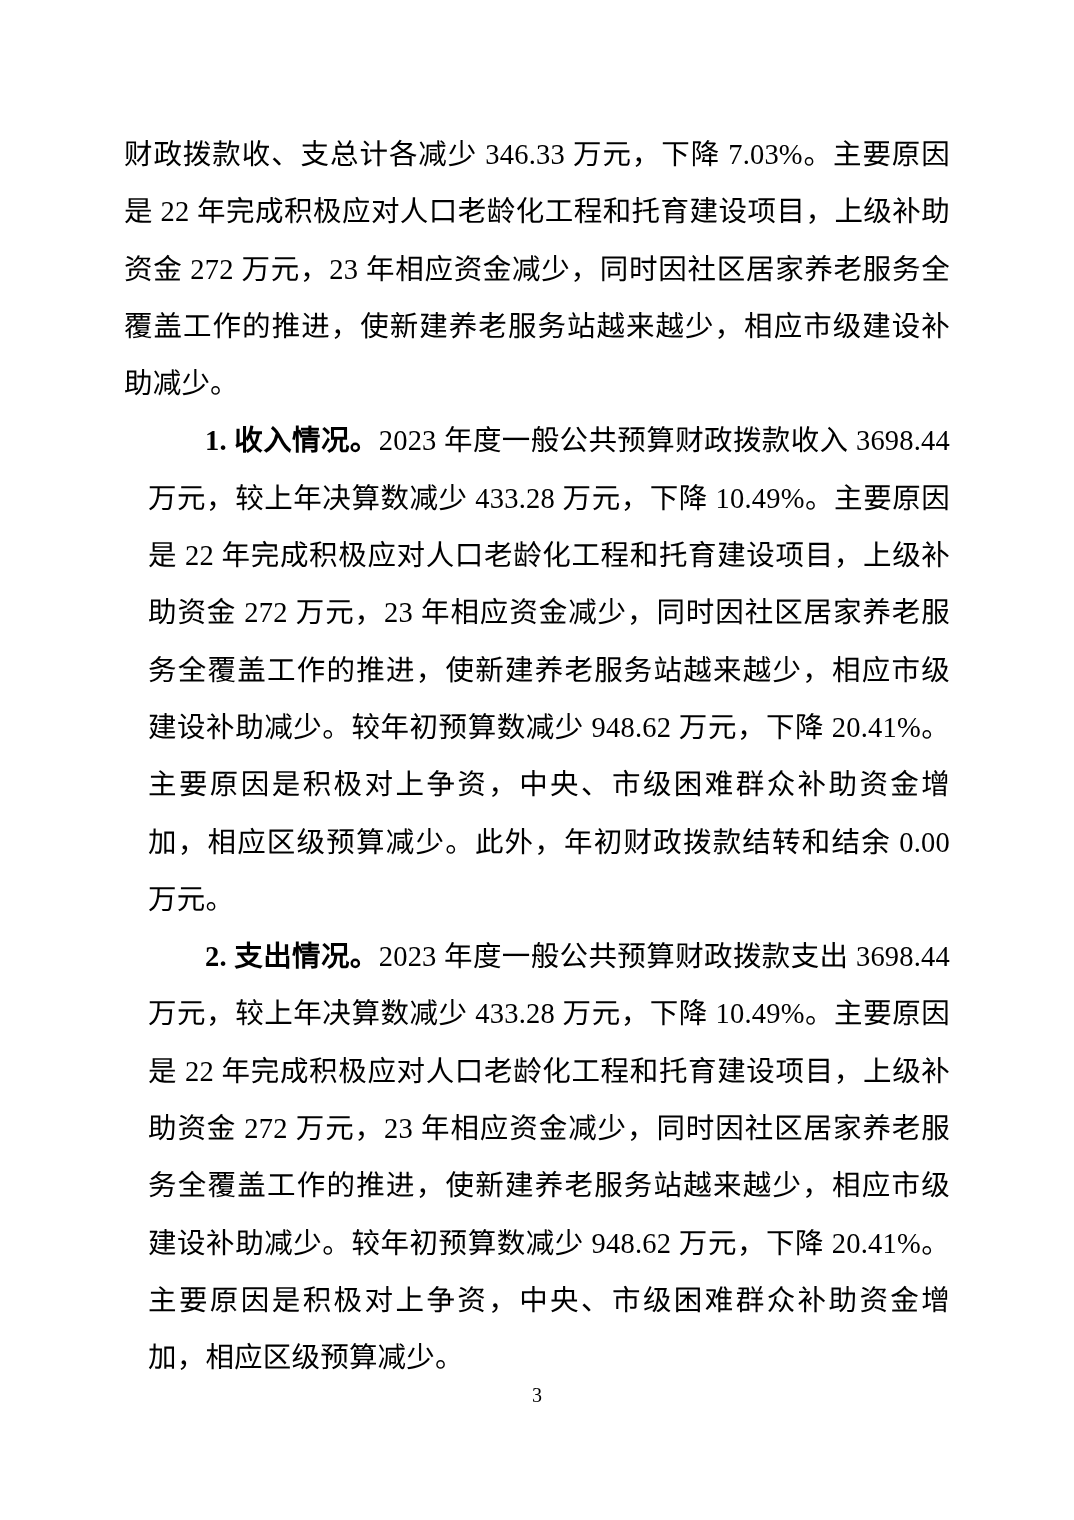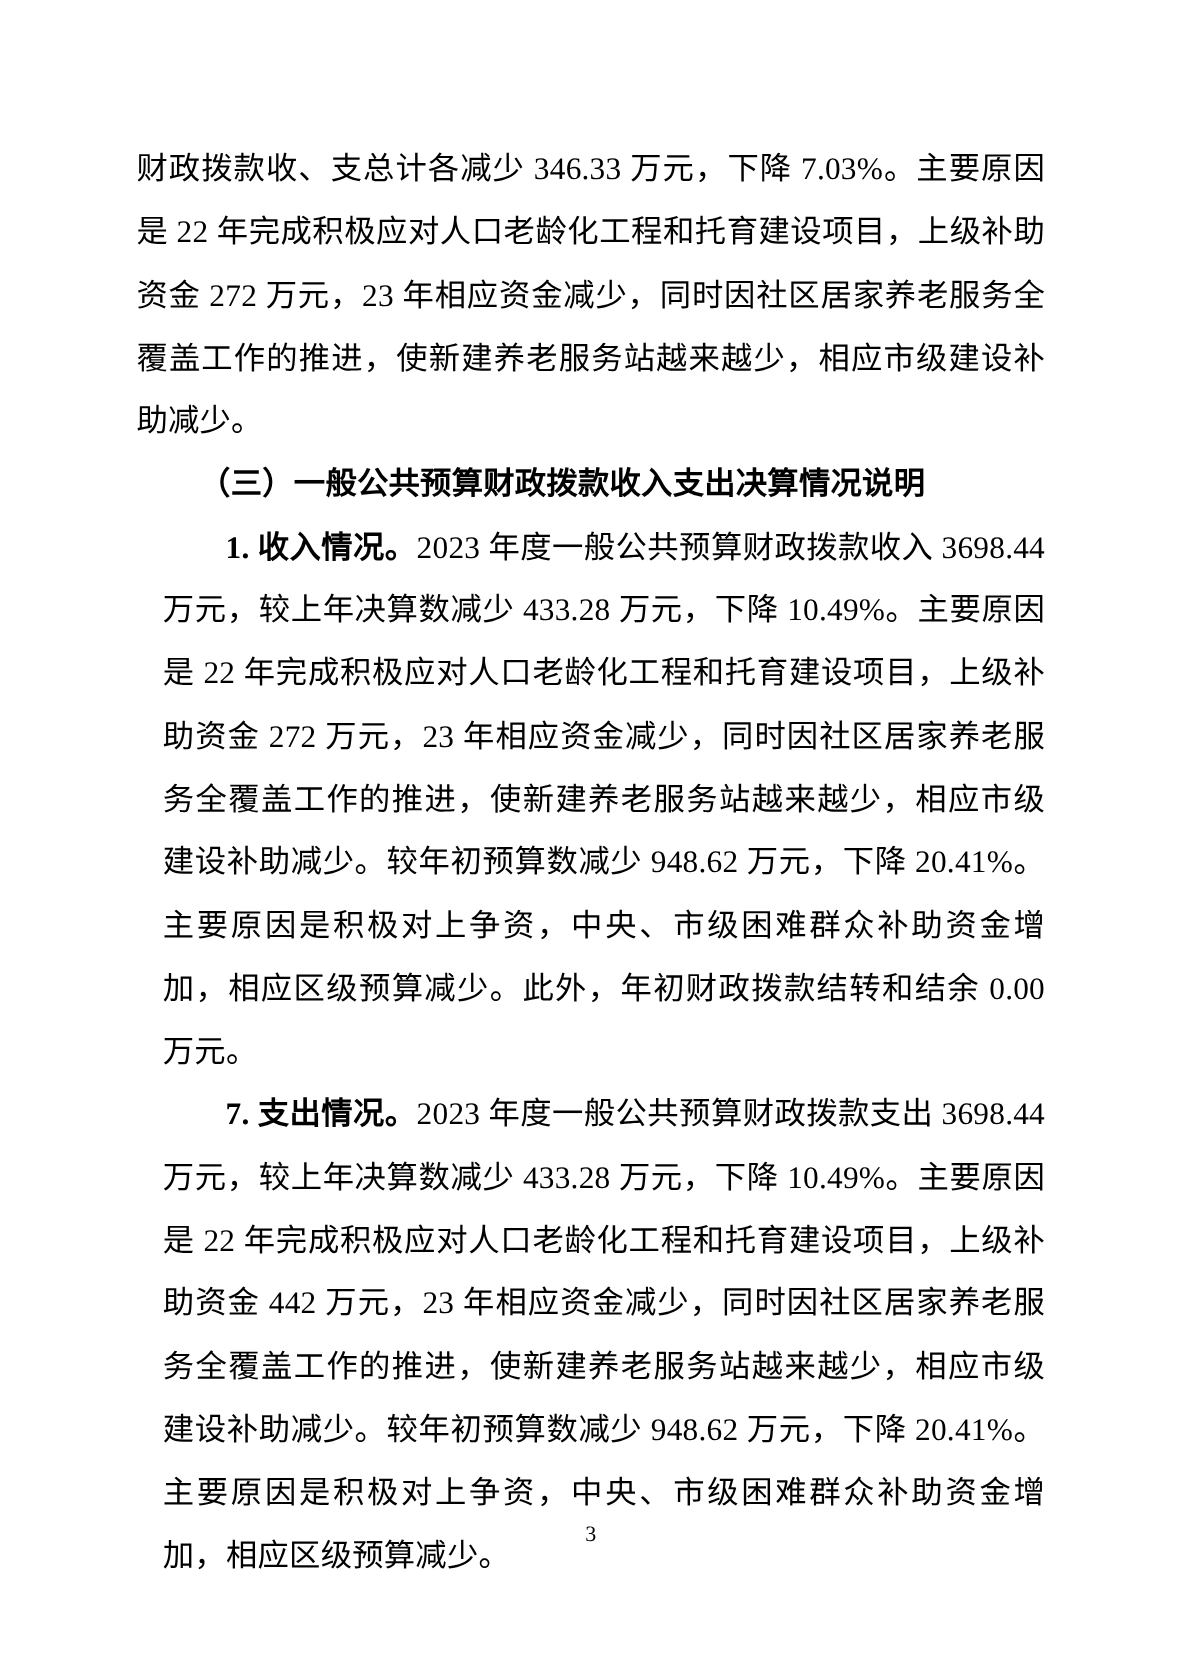--- a/index.html
+++ b/index.html
@@ -53,20 +53,19 @@
     line-height: 24px;
     color: #000000;
   }
 </style>
 </head>
 <body>
 
 <div class="page">
   <main class="doc-body">
       <p class="continuation"><span class="run">财政拨款收、支总计各减少 346.33 万元，下降 7.03%。主要原因是 22 年完成积极应对人口老龄化工程和托育建设项目，上级补助资金 272 万元，23 年相应资金减少，同时因社区居家养老服务全覆盖工作的推进，使新建养老服务站越来越少，相应市级建设补助减少。</span></p>
-      <p class="heading"><span class="run-bold">（三）一般公共预算财政拨款收入支出决算情况说明</span></p>
       <p class="indent"><span class="run-bold">1. 收入情况。</span><span class="run">2023 年度一般公共预算财政拨款收入 3698.44 万元，较上年决算数减少 433.28 万元，下降 10.49%。主要原因是 22 年完成积极应对人口老龄化工程和托育建设项目，上级补助资金 272 万元，23 年相应资金减少，同时因社区居家养老服务全覆盖工作的推进，使新建养老服务站越来越少，相应市级建设补助减少。较年初预算数减少 948.62 万元，下降 20.41%。主要原因是积极对上争资，中央、市级困难群众补助资金增加，相应区级预算减少。此外，年初财政拨款结转和结余 0.00 万元。</span></p>
-      <p class="indent"><span class="run-bold">7. 支出情况。</span><span class="run">2023 年度一般公共预算财政拨款支出 3698.44 万元，较上年决算数减少 433.28 万元，下降 10.49%。主要原因是 22 年完成积极应对人口老龄化工程和托育建设项目，上级补助资金 442 万元，23 年相应资金减少，同时因社区居家养老服务全覆盖工作的推进，使新建养老服务站越来越少，相应市级建设补助减少。较年初预算数减少 948.62 万元，下降 20.41%。主要原因是积极对上争资，中央、市级困难群众补助资金增加，相应区级预算减少。</span></p>
+      <p class="indent"><span class="run-bold">2. 支出情况。</span><span class="run">2023 年度一般公共预算财政拨款支出 3698.44 万元，较上年决算数减少 433.28 万元，下降 10.49%。主要原因是 22 年完成积极应对人口老龄化工程和托育建设项目，上级补助资金 272 万元，23 年相应资金减少，同时因社区居家养老服务全覆盖工作的推进，使新建养老服务站越来越少，相应市级建设补助减少。较年初预算数减少 948.62 万元，下降 20.41%。主要原因是积极对上争资，中央、市级困难群众补助资金增加，相应区级预算减少。</span></p>
     </main>
   <footer class="page-footer">
     <span>3</span>
   </footer>
 </div>
 
 </body></html>

